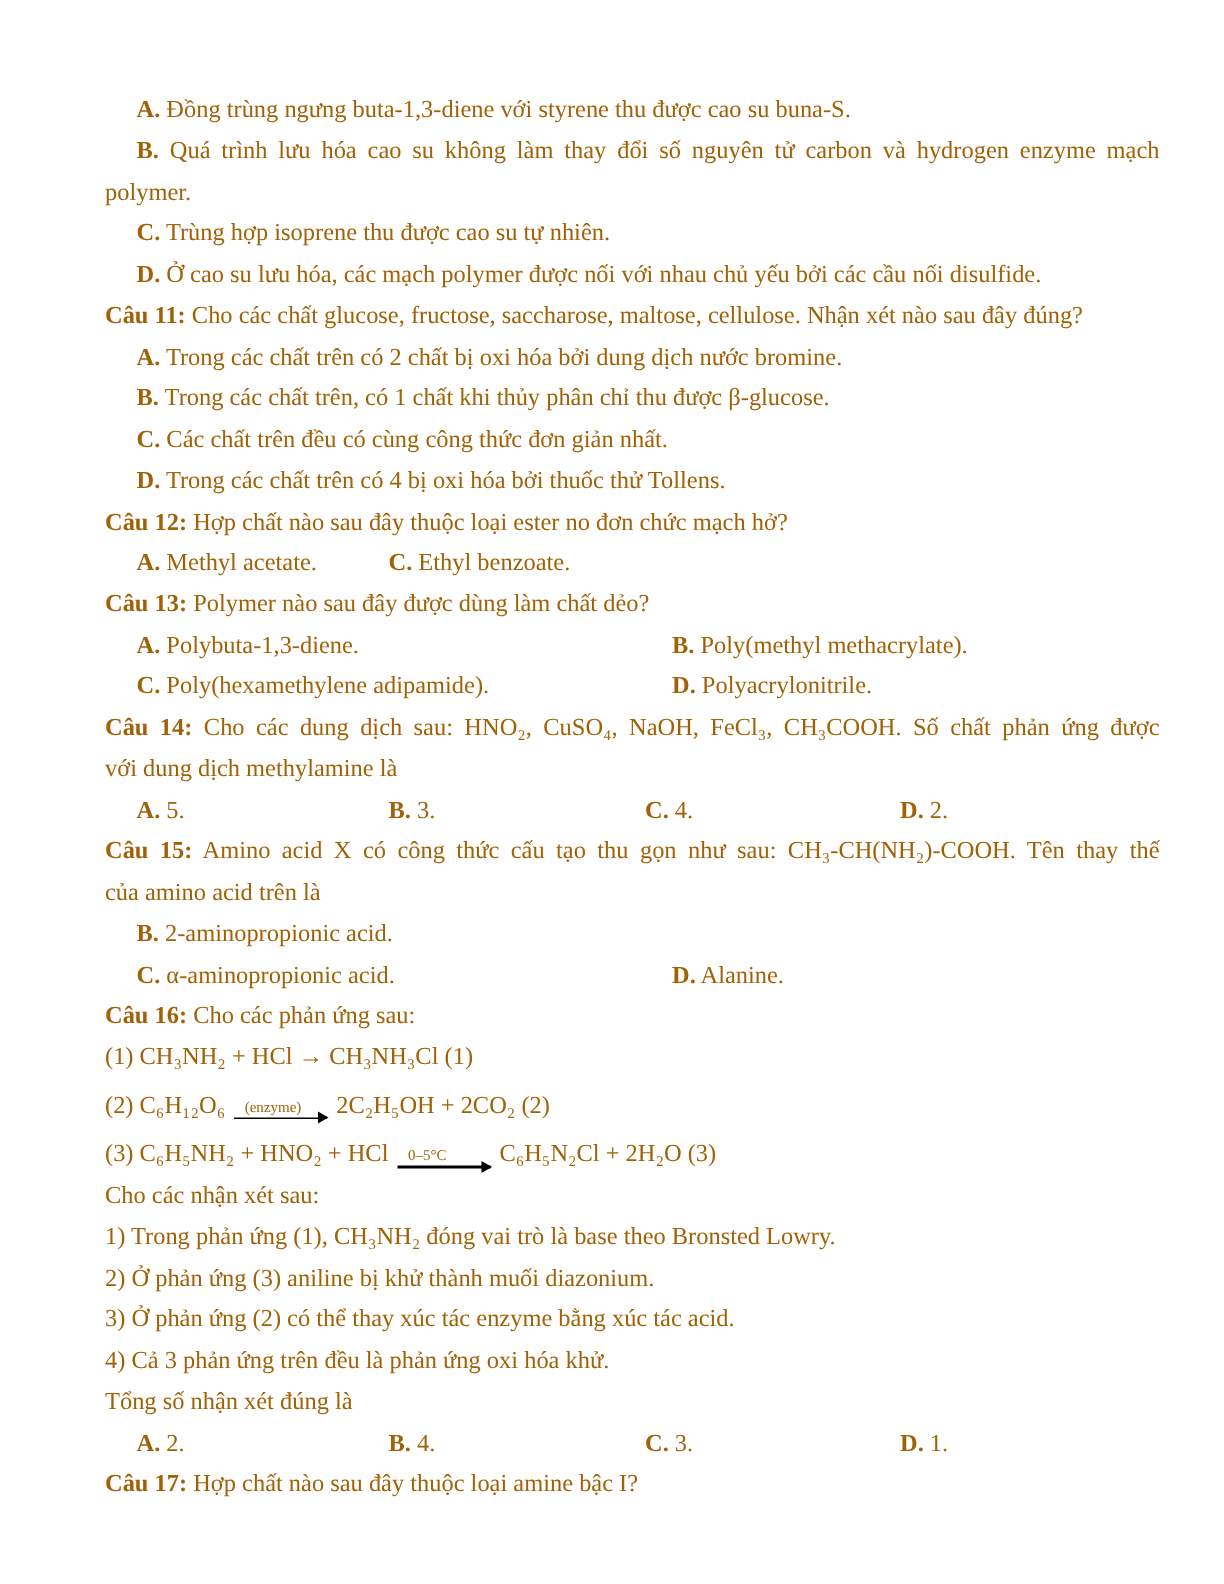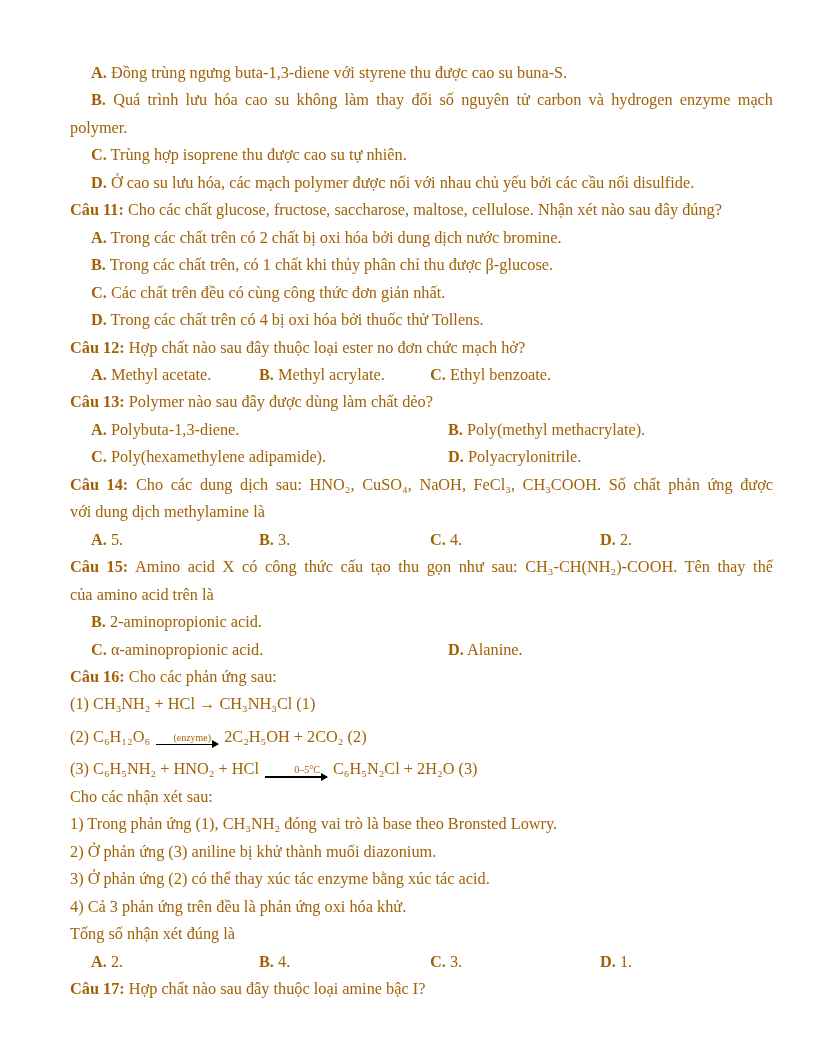--- a/index.html
+++ b/index.html
@@ -54,21 +54,21 @@
     line-height: 27.45px;
     min-height: 27.45px;
     padding-top: 5px;
     white-space: nowrap;
   }
   
   .arr {
     display: inline-block;
     vertical-align: 3px;
     margin: 0 6px;
-    text-align: right;
+    text-align: left;
   }
   .arr .lbl {
     display: block;
     font-size: 10px;
     line-height: 10px;
     padding: 0 7px;
     white-space: nowrap;
     transform: translateY(2px);
   }
   .arr .shaft {
@@ -134,21 +134,20 @@
     <span class="b">D.</span>
     <span>Trong các chất trên có 4 bị oxi hóa bởi thuốc thử Tollens.</span>
   </div>
 
   <div class="line">
     <span class="b">Câu 12:</span>
     <span>Hợp chất nào sau đây thuộc loại ester no đơn chức mạch hở?</span>
   </div>
   <div class="row4">
     <span class="cell"><span class="b">A.</span> <span>Methyl acetate.</span></span>
-    <span class="cell"><span class="b">B.</span> <span>Methyl acrylate.</span></span>
     <span class="cell"><span class="b">C.</span> <span>Ethyl benzoate.</span></span>
   </div>
 
   <div class="line">
     <span class="b">Câu 13:</span>
     <span>Polymer nào sau đây được dùng làm chất dẻo?</span>
   </div>
   <div class="row2">
     <span class="cell"><span class="b">A.</span> <span>Polybuta-1,3-diene.</span></span>
     <span class="cell"><span class="b">B.</span> <span>Poly(methyl methacrylate).</span></span>

